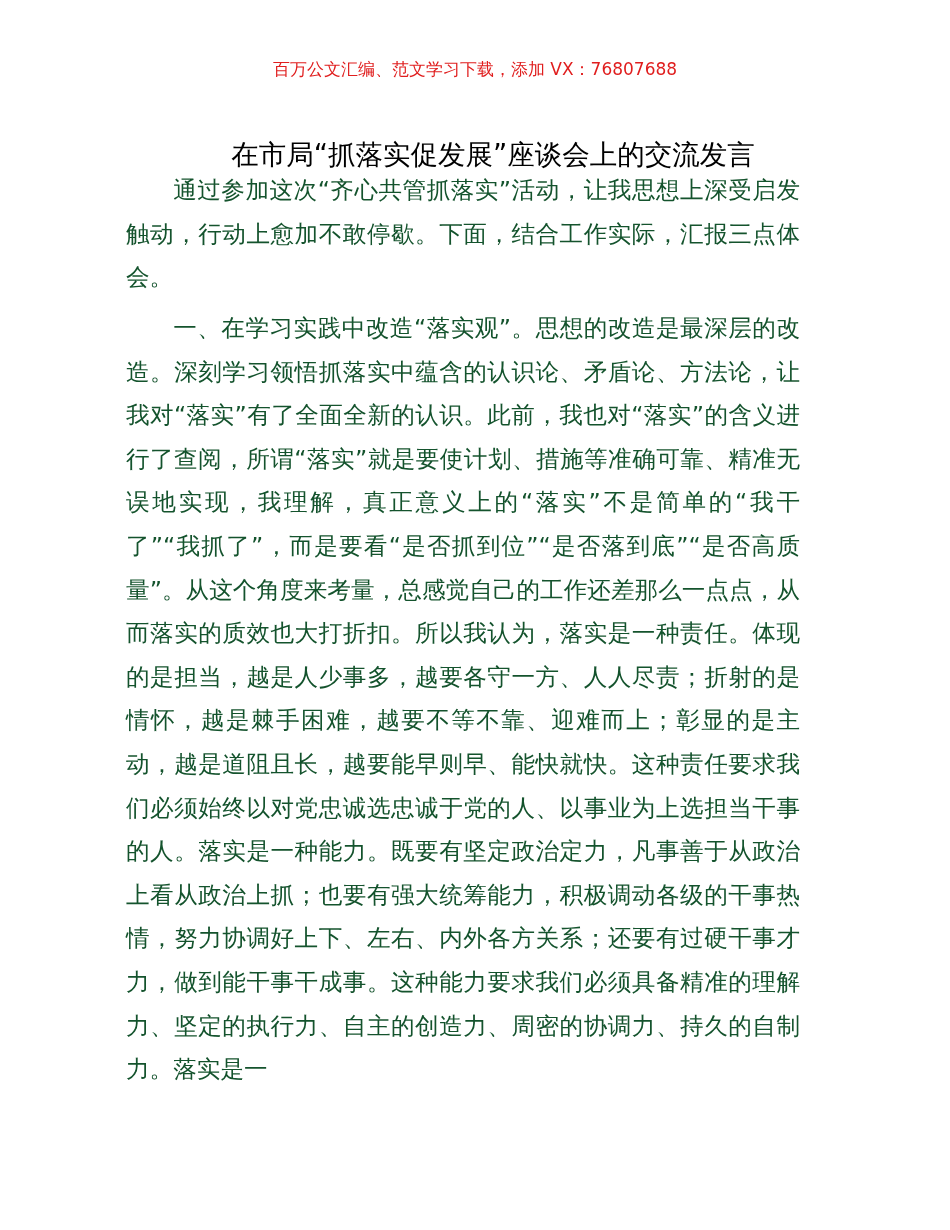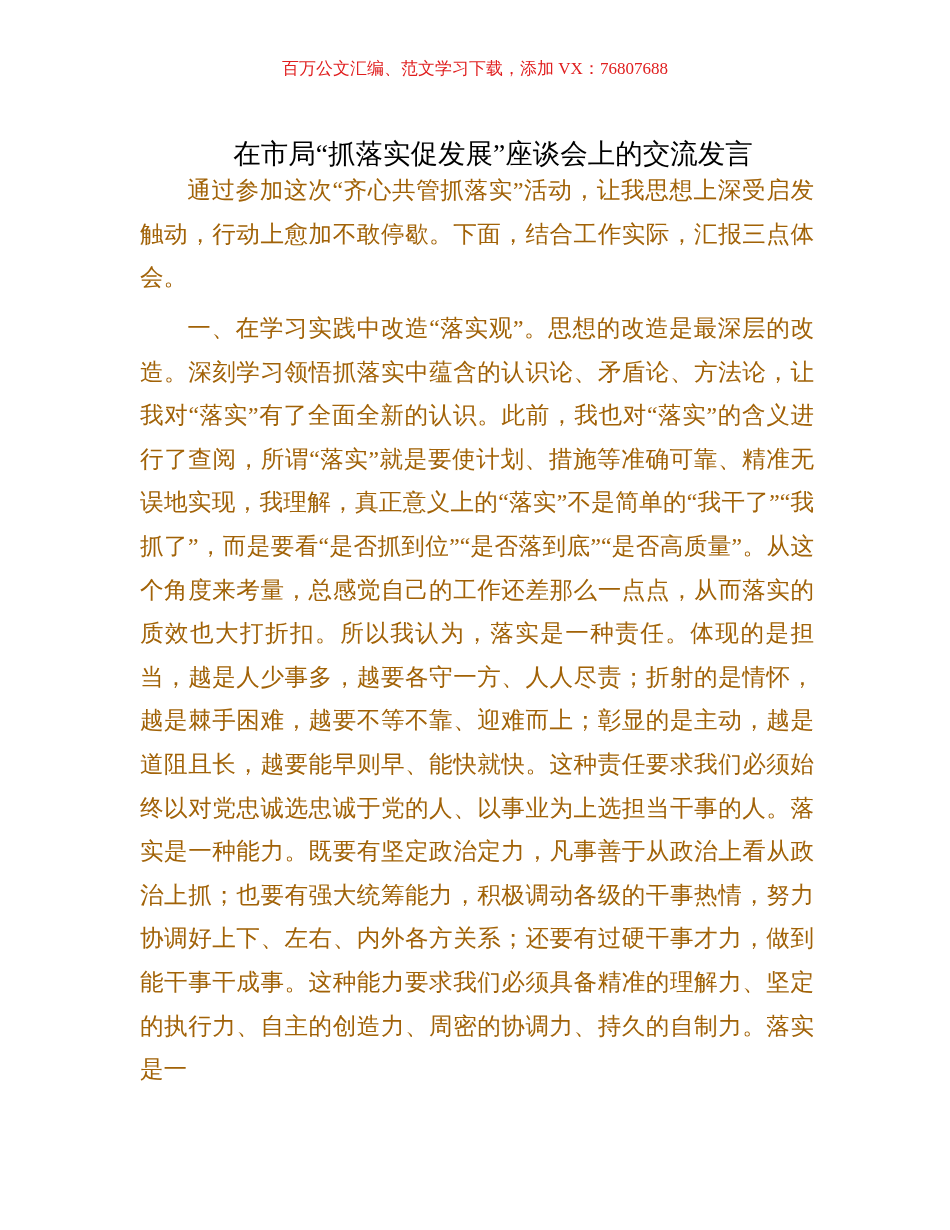--- a/index.html
+++ b/index.html
@@ -15,21 +15,20 @@
       font-family: "DejaVu Sans", "Liberation Sans", sans-serif;
       color: #000000;
     }
     .page {
       position: absolute;
       left: 0;
       top: 0;
       width: 950px;
       height: 1012px;
       background: #ffffff;
-      font-family: Liberation Serif, serif;
     }
     .watermark {
       position: absolute;
       top: 56px;
       left: 0;
       width: 950px;
       text-align: center;
       font-size: 17px;
       line-height: 26px;
       color: #e01e1e;
@@ -42,25 +41,25 @@
       width: 950px;
       text-align: center;
       font-size: 27.5px;
       line-height: 40px;
       color: #000000;
       font-weight: normal;
       margin: 18px;
     }
     .body {
       position: absolute;
-      left: 140px;
+      left: 126px;
       width: 674px;
       font-size: 23.6px;
       line-height: 43.6px;
-      color: #a16207;
+      color: #14532d;
       text-align: justify;
       word-break: break-all;
     }
     .para {
       margin: 0;
       text-indent: 2em;
     }
     .p1 { top: 169px; }
     .p2 { top: 307px; }
   </style>

